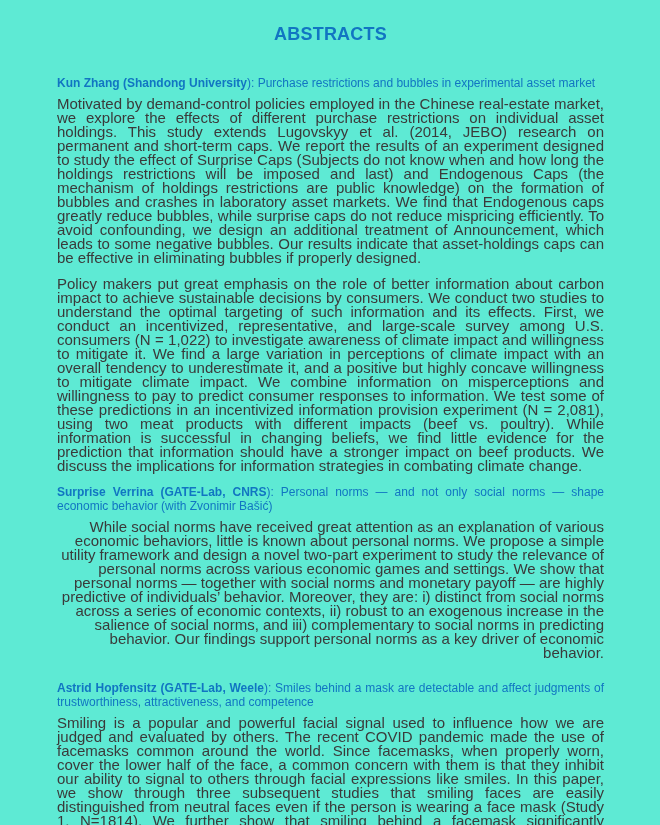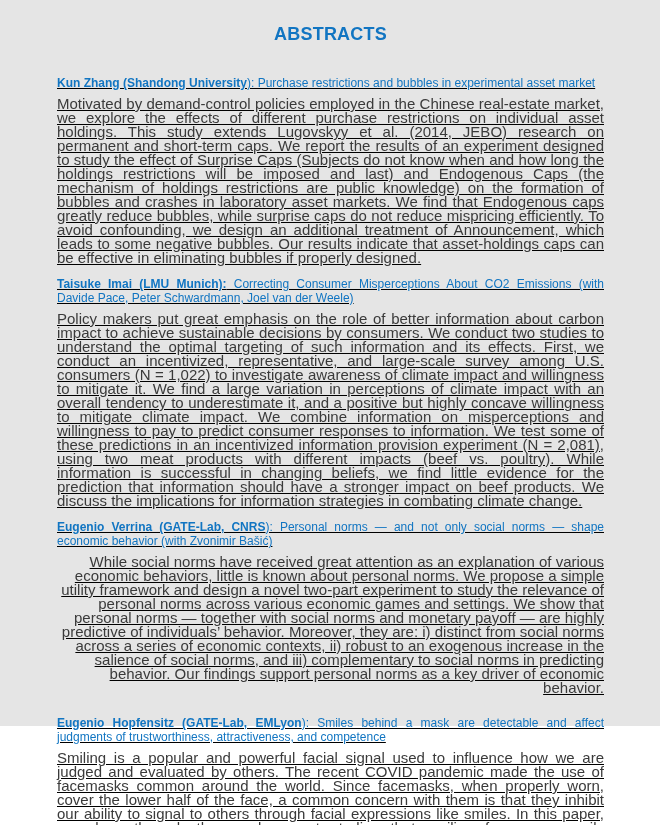--- a/index.html
+++ b/index.html
@@ -6,34 +6,34 @@
     body {
       width: 660px;
       height: 825px;
       background: #ffffff;
       font-family: "Liberation Sans", sans-serif;
       overflow: hidden;
     }
     .page {
       box-sizing: border-box;
       width: 660px;
-      height: 726px;
+      height: 825px;
       padding: 24px 56px 0 57px;
-      background: #e5e5e5;
+      background: #5eead4;
     }
     .doc-title {
       margin: 0 0 31px 0;
       font-size: 18px;
       line-height: 21px;
       font-weight: bold;
       letter-spacing: 0.2px;
       color: #1175c2;
       text-align: center;
     }
-    .entry { margin: 0 0 12px 0; text-decoration: underline; }
+    .entry { margin: 0 0 12px 0; }
     .entry.extra-gap { margin-top: 21px; }
     .entry-heading {
       margin: 0 0 7px 0;
       font-size: 12px;
       line-height: 14px;
       color: #1175c2;
       text-align: justify;
     }
     .entry-heading .speaker { font-weight: bold; }
     .entry-body {
@@ -51,27 +51,26 @@
 <div class="page">
 
   <h1 class="doc-title">ABSTRACTS</h1>
 
   <section class="entry">
     <p class="entry-heading"><span class="speaker">Kun Zhang (Shandong University</span><span>): Purchase restrictions and bubbles in experimental asset market</span></p>
     <p class="entry-body">Motivated by demand-control policies employed in the Chinese real-estate market, we explore the effects of different purchase restrictions on individual asset holdings. This study extends Lugovskyy et al. (2014, JEBO) research on permanent and short-term caps. We report the results of an experiment designed to study the effect of Surprise Caps (Subjects do not know when and how long the holdings restrictions will be imposed and last) and Endogenous Caps (the mechanism of holdings restrictions are public knowledge) on the formation of bubbles and crashes in laboratory asset markets. We find that Endogenous caps greatly reduce bubbles, while surprise caps do not reduce mispricing efficiently. To avoid confounding, we design an additional treatment of Announcement, which leads to some negative bubbles. Our results indicate that asset-holdings caps can be effective in eliminating bubbles if properly designed.</p>
   </section>
 
   <section class="entry">
-    <p class="entry-heading"><span class="speaker">Taisuke Imai (LMU Munich):</span><span> Correcting Consumer Misperceptions About CO2 Emissions (with Davide Pace, Peter Schwardmann, Joel van der Weele)</span></p>
     <p class="entry-body">Policy makers put great emphasis on the role of better information about carbon impact to achieve sustainable decisions by consumers. We conduct two studies to understand the optimal targeting of such information and its effects. First, we conduct an incentivized, representative, and large-scale survey among U.S. consumers (N = 1,022) to investigate awareness of climate impact and willingness to mitigate it. We find a large variation in perceptions of climate impact with an overall tendency to underestimate it, and a positive but highly concave willingness to mitigate climate impact. We combine information on misperceptions and willingness to pay to predict consumer responses to information. We test some of these predictions in an incentivized information provision experiment (N = 2,081), using two meat products with different impacts (beef vs. poultry). While information is successful in changing beliefs, we find little evidence for the prediction that information should have a stronger impact on beef products. We discuss the implications for information strategies in combating climate change.</p>
   </section>
 
   <section class="entry">
-    <p class="entry-heading"><span class="speaker">Eugenio Verrina (GATE-Lab, CNRS</span><span>):  Personal norms — and not only social norms — shape economic behavior (with Zvonimir Bašić)</span></p>
+    <p class="entry-heading"><span class="speaker">Surprise Verrina (GATE-Lab, CNRS</span><span>):  Personal norms — and not only social norms — shape economic behavior (with Zvonimir Bašić)</span></p>
     <p class="entry-body align-left">While social norms have received great attention as an explanation of various economic behaviors, little is known about personal norms. We propose a simple utility framework and design a novel two-part experiment to study the relevance of personal norms across various economic games and settings. We show that personal norms — together with social norms and monetary payoff — are highly predictive of individuals’ behavior. Moreover, they are: i) distinct from social norms across a series of economic contexts, ii) robust to an exogenous increase in the salience of social norms, and iii) complementary to social norms in predicting behavior. Our findings support personal norms as a key driver of economic behavior.</p>
   </section>
 
   <section class="entry extra-gap">
-    <p class="entry-heading"><span class="speaker">Eugenio Hopfensitz (GATE-Lab, EMLyon</span><span>): Smiles behind a mask are detectable and affect judgments of trustworthiness, attractiveness, and competence</span></p>
+    <p class="entry-heading"><span class="speaker">Astrid Hopfensitz (GATE-Lab, Weele</span><span>): Smiles behind a mask are detectable and affect judgments of trustworthiness, attractiveness, and competence</span></p>
     <p class="entry-body">Smiling is a popular and powerful facial signal used to influence how we are judged and evaluated by others. The recent COVID pandemic made the use of facemasks common around the world. Since facemasks, when properly worn, cover the lower half of the face, a common concern with them is that they inhibit our ability to signal to others through facial expressions like smiles. In this paper, we show through three subsequent studies that smiling faces are easily distinguished from neutral faces even if the person is wearing a face mask (Study 1, N=1814). We further show that smiling behind a facemask significantly influences ratings regarding attractiveness, trustworthiness, and competence (Study 2, N=250). We finally show that individuals with about 18 months of experience with facemasks are well aware that smiling behind facemasks will influence ratings regarding attractiveness and trustworthiness by others (Study 3, N=94). Together, our studies provide evidence that facemasks should not be seen as a threat that inhibits simple non-verbal communication through smiles.</p>
   </section>
 
 </div>
 
 </body></html>

